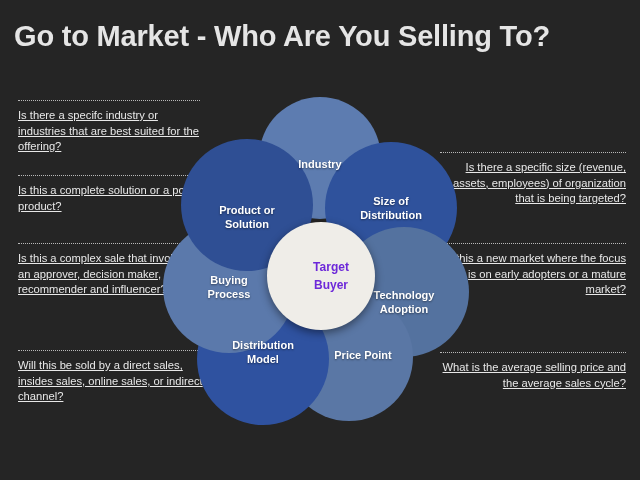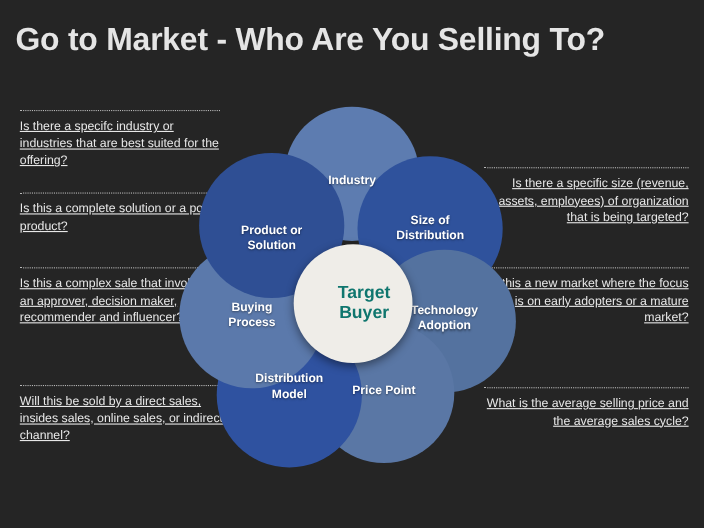--- a/index.html
+++ b/index.html
@@ -78,22 +78,22 @@
   .p-size         { left: 170px; top:  47px; width: 132px; height: 132px; background: #2f529c; }
   .p-tech         { left: 184px; top: 132px; width: 130px; height: 130px; background: #54729f; }
   .p-price        { left: 130px; top: 198px; width: 128px; height: 128px; background: #5a77a5; }
   .p-distribution { left:  42px; top: 198px; width: 132px; height: 132px; background: #2f52a0; }
   .p-buying       { left:   8px; top: 126px; width: 132px; height: 132px; background: #5b79ab; }
   .p-product      { left:  26px; top:  44px; width: 132px; height: 132px; background: #2f4f94; }
 
   
   .l-industry     { left: 165px; top:  70px; }
   .l-size         { left: 236px; top: 113px; }
-  .l-tech         { left: 249px; top: 195px; }
-  .l-price        { left: 194px; top: 261px; }
+  .l-tech         { left: 249px; top: 207px; }
+  .l-price        { left: 208px; top: 261px; }
   .l-distribution { left: 108px; top: 257px; }
   .l-buying       { left:  74px; top: 192px; }
   .l-product      { left:  92px; top: 110px; margin-top: 12px; }
 
   
   #hub {
     position: absolute;
     left: 112px;
     top: 127px;
     width: 108px;
@@ -102,22 +102,22 @@
     background: #efede8;
     box-shadow: 0 3px 9px rgba(0,0,0,.45);
   }
   #hub-label {
     position: absolute;
     left: 0;
     top: 50%;
     width: 128px;
     transform: translateY(-50%);
     text-align: center;
-    color: #0f766e;
-    font-size: 16px;
+    color: #6d28d9;
+    font-size: 12px;
     font-weight: bold;
     line-height: 18px;
   }
 </style>
 </head>
 <body>
 
 <div id="slide">
 
   <div id="title">Go to Market - Who Are You Selling To?</div>

